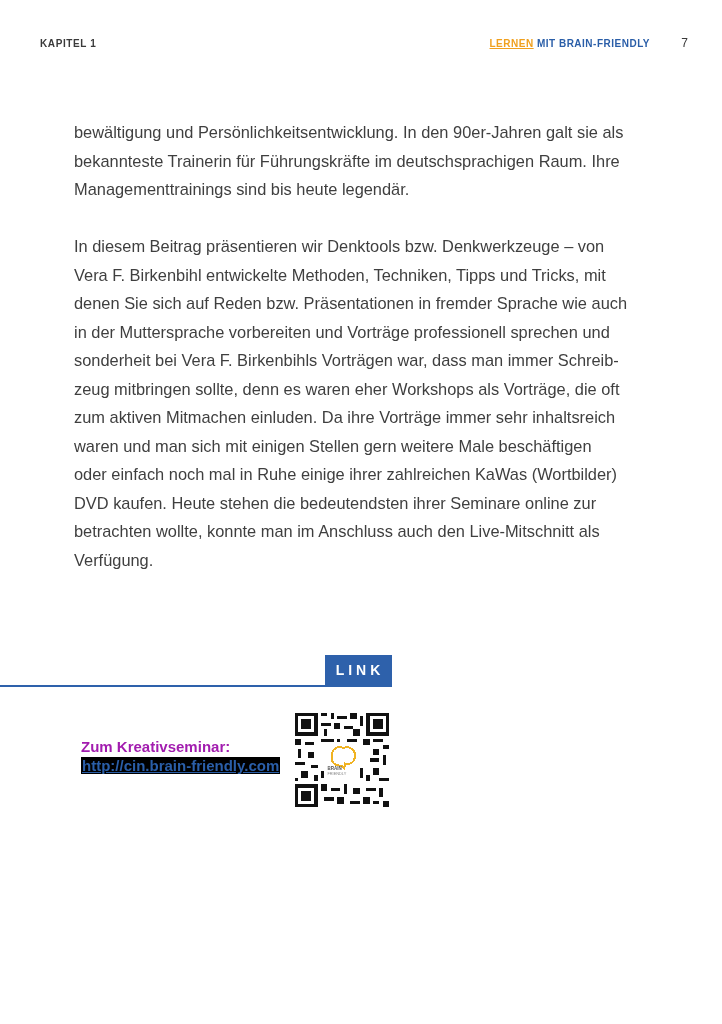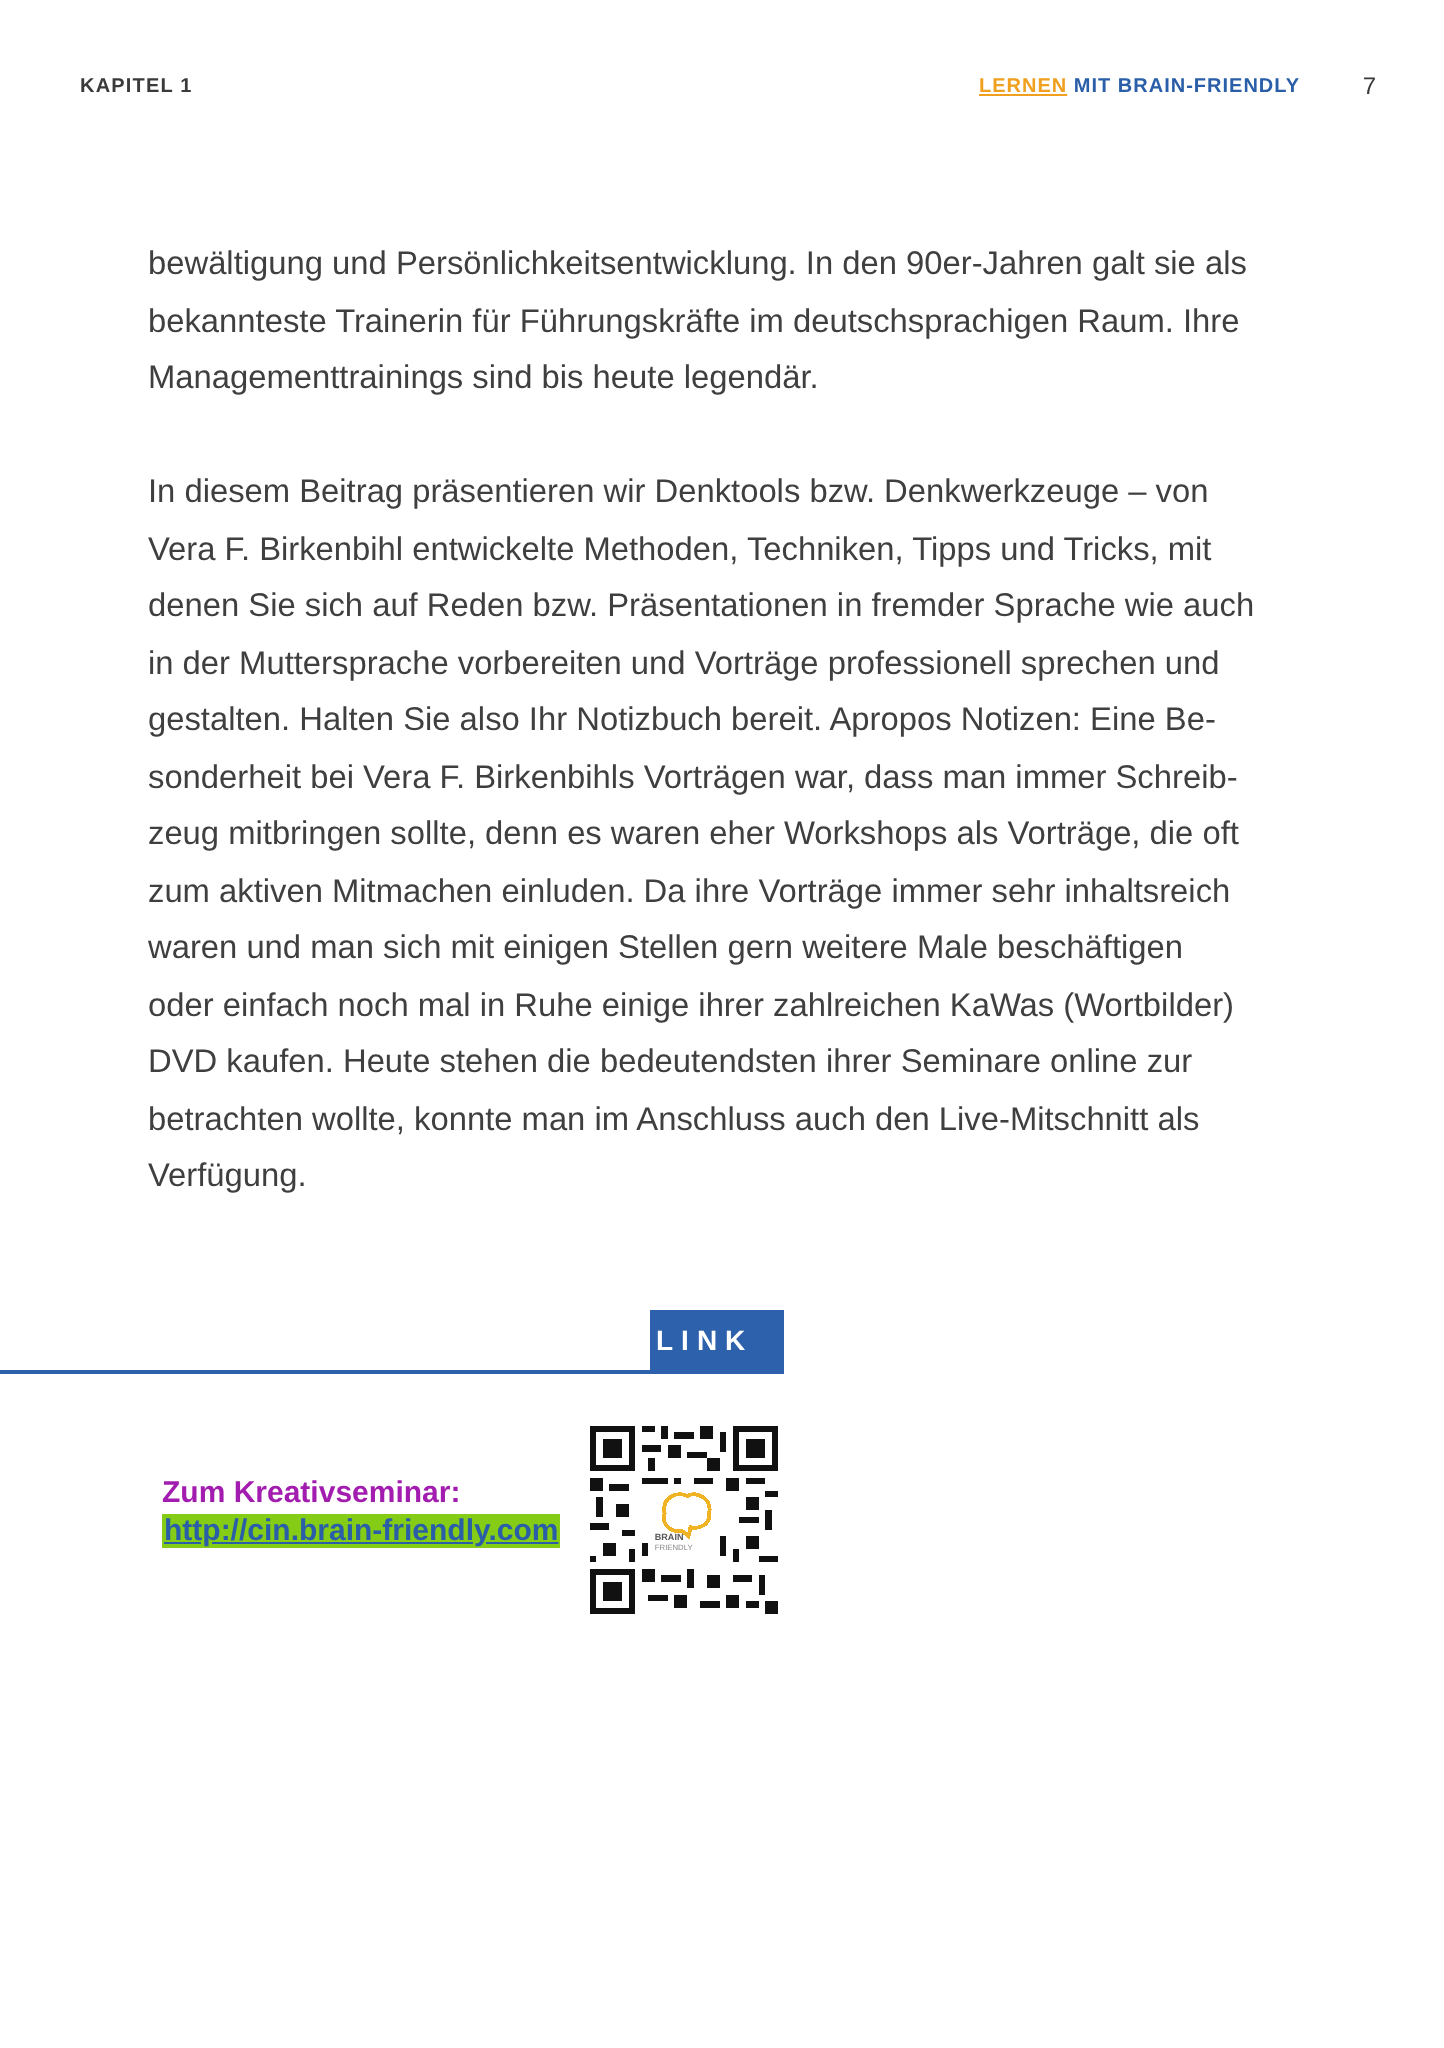--- a/index.html
+++ b/index.html
@@ -12,25 +12,25 @@
   .rt-orange { color: #f0a01e; text-decoration: underline; }
   .rt-blue { color: #2a5ea8; margin-top: 32px; }
   .page-num { position: absolute; right: 34px; top: -2px; font-size: 12px; color: #3a3a3a; }
   .body-text { position: absolute; left: 74px; top: 118px; width: 576px; font-size: 16.4px;
                line-height: 28.5px; color: #3f3f3f; }
   .body-text p { margin: 0; }
   .body-text p + p { margin-top: 28.5px; }
   .line { display: block; white-space: nowrap; }
   .link-rule { position: absolute; left: 0; top: 685px; width: 392px; height: 2px; background: #2e61ab; }
   .link-badge { position: absolute; left: 325px; top: 655px; width: 67px; height: 31px; background: #2e61ab;
-                color: #ffffff; font-weight: bold; font-size: 14px; letter-spacing: 4px; 
+                color: #ffffff; font-weight: bold; font-size: 14px; letter-spacing: 4px; text-align: center;
                 line-height: 31px; padding-left: 3px; box-sizing: border-box; }
   .link-label { position: absolute; left: 81px; top: 738px; font-size: 15px; font-weight: bold; color: #a21caf; }
   .link-url { position: absolute; left: 81px; top: 757px; font-size: 15px; font-weight: bold; color: #2a5ea8;
-              text-decoration: underline; background: #84cc16; padding: 0 1px; }
+              text-decoration: underline; background: #000000; padding: 0 1px; }
   .qr { position: absolute; left: 295px; top: 713px; width: 94px; height: 94px; }
 </style>
 </head>
 <body>
 
 <div class="header">
   <span class="chapter">KAPITEL 1</span>
   <span class="running-title"><span class="rt-orange">LERNEN</span><span class="rt-blue"> MIT BRAIN-FRIENDLY</span></span>
   <span class="page-num">7</span>
 </div>
@@ -39,21 +39,20 @@
   <p>
     <span class="line">bewältigung und Persönlichkeitsentwicklung. In den 90er-Jahren galt sie als</span>
     <span class="line">bekannteste Trainerin für Führungskräfte im deutschsprachigen Raum. Ihre</span>
     <span class="line">Managementtrainings sind bis heute legendär.</span>
   </p>
   <p>
     <span class="line">In diesem Beitrag präsentieren wir Denktools bzw. Denkwerkzeuge – von</span>
     <span class="line">Vera F. Birkenbihl entwickelte Methoden, Techniken, Tipps und Tricks, mit</span>
     <span class="line">denen Sie sich auf Reden bzw. Präsentationen in fremder Sprache wie auch</span>
     <span class="line">in der Muttersprache vorbereiten und Vorträge professionell sprechen und</span>
-    <span class="line">gestalten. Halten Sie also Ihr Notizbuch bereit. Apropos Notizen: Eine Be-</span>
     <span class="line">sonderheit bei Vera F. Birkenbihls Vorträgen war, dass man immer Schreib-</span>
     <span class="line">zeug mitbringen sollte, denn es waren eher Workshops als Vorträge, die oft</span>
     <span class="line">zum aktiven Mitmachen einluden. Da ihre Vorträge immer sehr inhaltsreich</span>
     <span class="line">waren und man sich mit einigen Stellen gern weitere Male beschäftigen</span>
     <span class="line">oder einfach noch mal in Ruhe einige ihrer zahlreichen KaWas (Wortbilder)</span>
     <span class="line">DVD kaufen. Heute stehen die bedeutendsten ihrer Seminare online zur</span>
     <span class="line">betrachten wollte, konnte man im Anschluss auch den Live-Mitschnitt als</span>
     <span class="line">Verfügung.</span>
   </p>
 </div>

